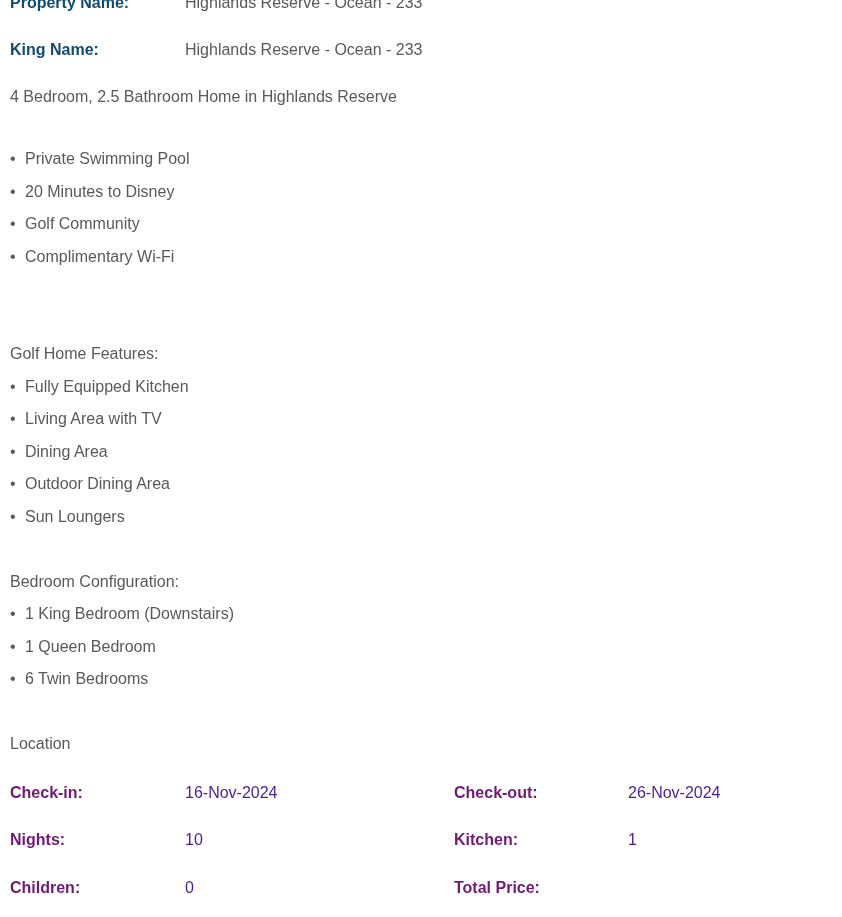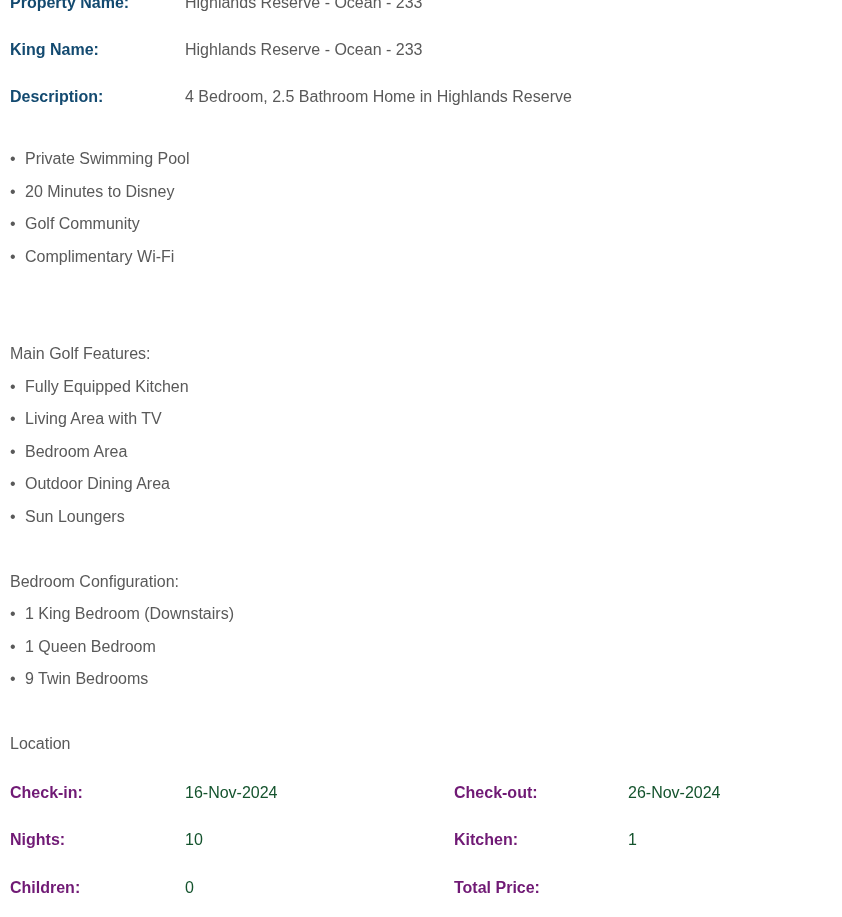--- a/index.html
+++ b/index.html
@@ -65,70 +65,69 @@
     grid-template-columns: 175px 269px 174px 1fr;
     grid-auto-rows: 47.5px;
     align-items: start;
     line-height: 18px;
   }
   .bk-label {
     color: #701a75;
     font-weight: bold;
   }
   .bk-value {
-    color: #14532d;
+    color: #4c1d95;
   }
 </style>
 </head>
 <body>
 
 <div class="page">
 
   <div>
     <div class="kv-row">
       <span class="kv-label">Property Name:</span>
       <span class="kv-value">Highlands Reserve - Ocean - 233</span>
     </div>
     <div class="kv-row">
       <span class="kv-label">King Name:</span>
       <span class="kv-value">Highlands Reserve - Ocean - 233</span>
     </div>
     <div class="kv-row">
-      <span class="kv-label">Description:</span>
       <span class="kv-value">4 Bedroom, 2.5 Bathroom Home in Highlands Reserve</span>
     </div>
   </div>
 
   <div class="desc">
 
     <ul class="bullets bullets-first">
       <li>Private Swimming Pool</li>
       <li>20 Minutes to Disney</li>
       <li>Golf Community</li>
       <li>Complimentary Wi-Fi</li>
     </ul>
 
     <div class="spacer-2"></div>
 
-    <div class="section-heading">Main Golf Features:</div>
+    <div class="section-heading">Golf Home Features:</div>
     <ul class="bullets">
       <li>Fully Equipped Kitchen</li>
       <li>Living Area with TV</li>
-      <li>Bedroom Area</li>
+      <li>Dining Area</li>
       <li>Outdoor Dining Area</li>
       <li>Sun Loungers</li>
     </ul>
 
     <div class="spacer-1"></div>
 
     <div class="section-heading">Bedroom Configuration:</div>
     <ul class="bullets">
       <li>1 King Bedroom (Downstairs)</li>
       <li>1 Queen Bedroom</li>
-      <li>9 Twin Bedrooms</li>
+      <li>6 Twin Bedrooms</li>
     </ul>
 
     <div class="spacer-1"></div>
 
     <div class="section-heading">Location</div>
   </div>
 
   <div class="booking-grid">
     <span class="bk-label">Check-in:</span>
     <span class="bk-value">16-Nov-2024</span>

